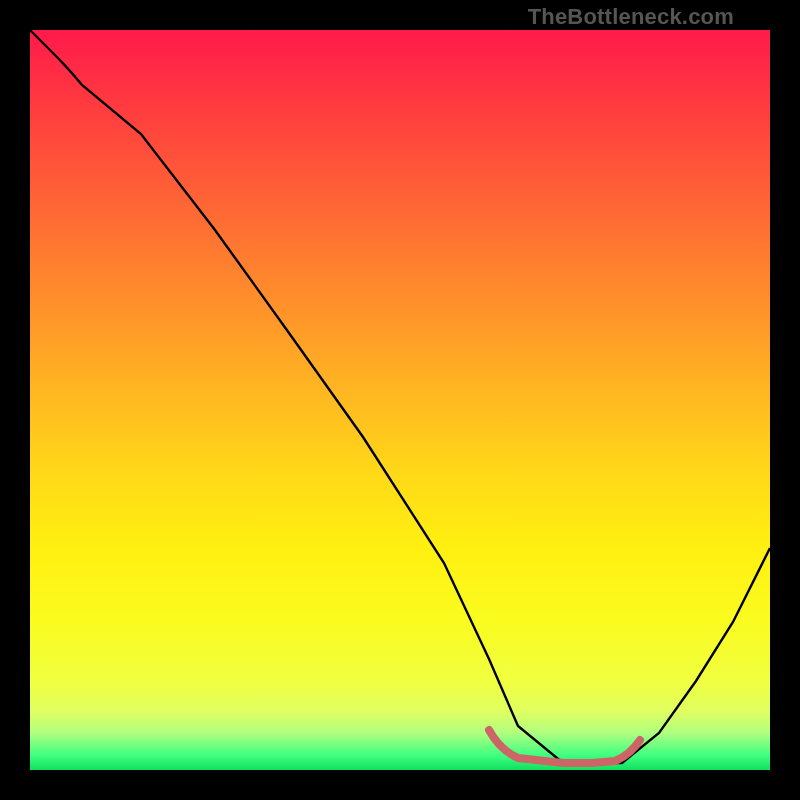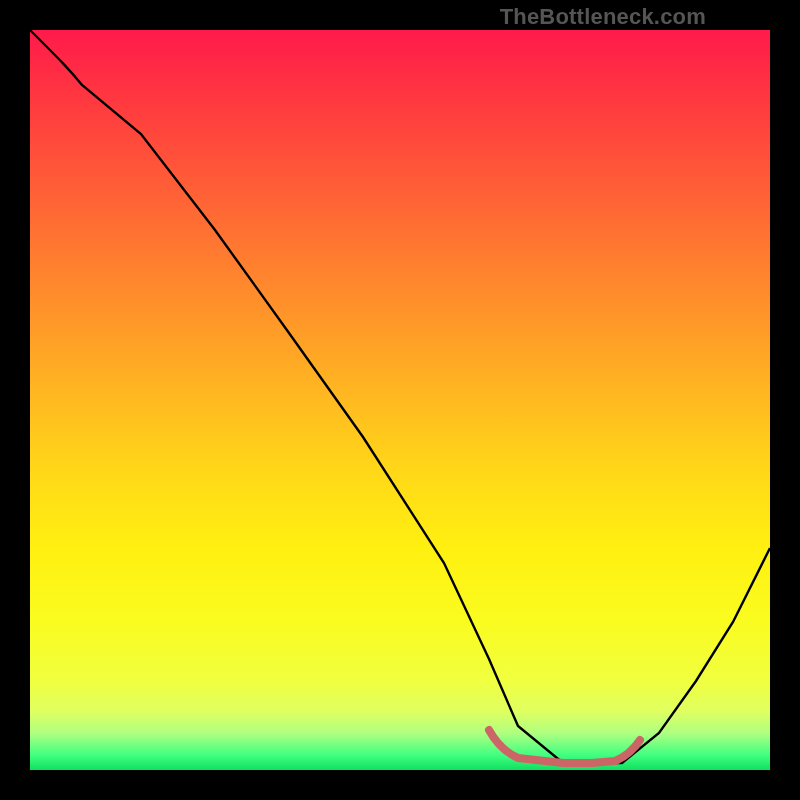--- a/index.html
+++ b/index.html
@@ -9,20 +9,21 @@
     height: 800px;
     background: #000;
     overflow: hidden;
     font-family: Arial, Helvetica, sans-serif;
   }
   .frame {
     position: absolute;
     left: 0; top: 0;
     width: 712px; height: 800px;
     background: #000;
+    padding-left: 28px;
   }
   .plot {
     position: absolute;
     left: 30px;
     top: 30px;
     width: 740px;
     height: 740px;
     background: linear-gradient(to bottom,
       #ff1a4b 0%,
       #ff3a3f 10%,

